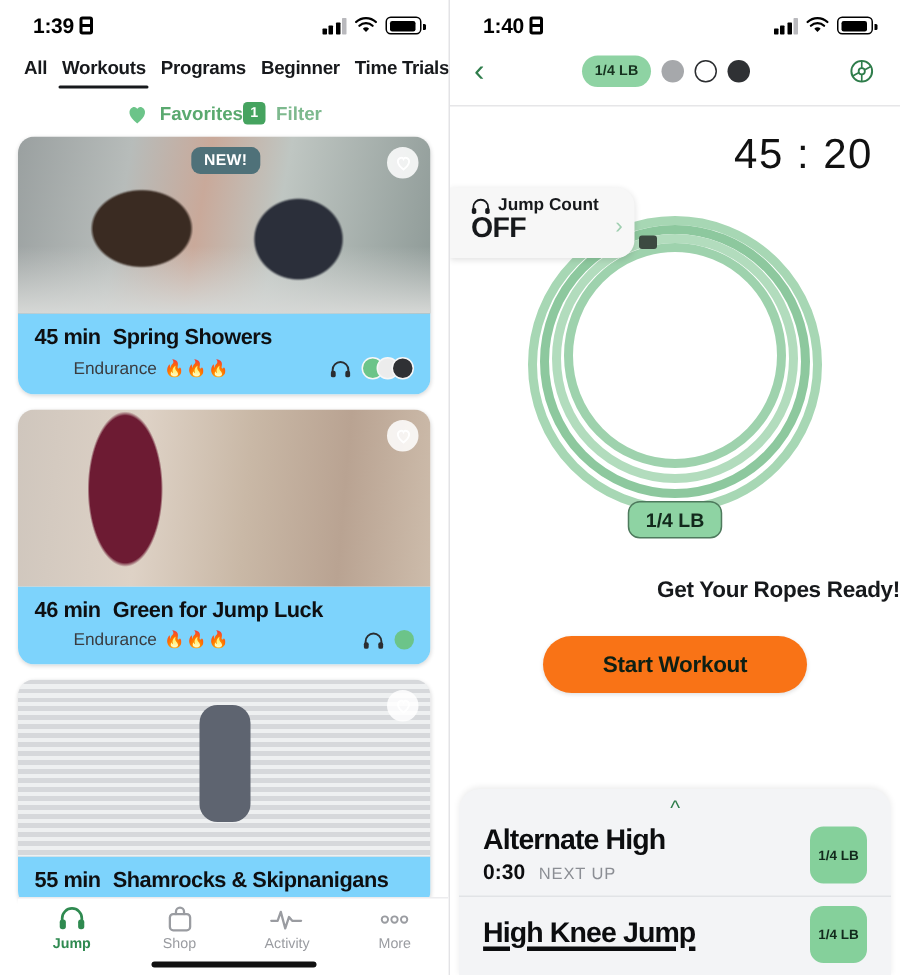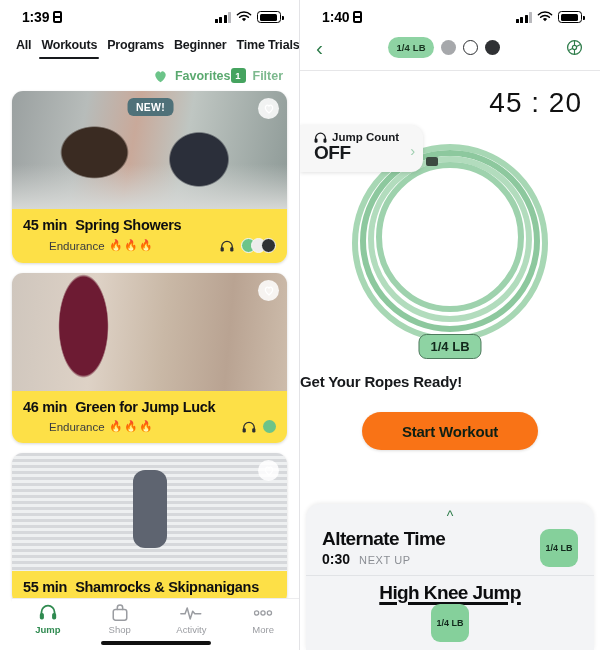--- a/index.html
+++ b/index.html
@@ -34,21 +34,21 @@
   
   .tabs {
     display: flex; align-items: center; gap: 10px;
     padding: 8px 16px 0 16px; justify-content: flex-start;
   }
   .tab { font-size: 12.5px; font-weight: 700; color: #17191c; padding-bottom: 7px; letter-spacing: -.2px; position: relative; white-space: nowrap;}
   .tab.active::after {
     content:""; position:absolute; left:-2px; right:-2px; bottom:0;
     height: 2.5px; background:#17191c; border-radius:2px;
   }
-  .subbar { display:flex; align-items:center; justify-content:flex-end; padding: 9px 16px 8px 16px; }
+  .subbar { display:flex; align-items:center; justify-content:center; padding: 9px 16px 8px 16px; }
   .fav { display:flex; align-items:center; gap:7px; font-size:12.5px; font-weight:600; color:#5aa96f; }
   .heart-filled { width:15px; height:14px; position:relative; display:inline-block;}
   .heart-filled svg { display:block; }
   .filter { display:flex; align-items:center; gap:7px; font-size:12.5px; font-weight:600; color:#7db98e; }
   .filter-badge {
     width:15px; height:15px; background:#45a35f; color:#fff; border-radius:3px;
     font-size:9.5px; font-weight:700; display:flex; align-items:center; justify-content:center;
   }
 
   
@@ -61,21 +61,21 @@
   .badge-new {
     position:absolute; top:7px; left:50%; transform:translateX(-48%);
     background:#4f7179; color:#fff; font-size:10.5px; font-weight:800;
     padding:3px 9px; border-radius:6px; letter-spacing:.2px;
   }
   .heart-btn {
     position:absolute; top:7px; right:8px; width:21px; height:21px;
     border-radius:50%; background:rgba(255,255,255,.85);
     display:flex; align-items:center; justify-content:center;
   }
-  .card-body { padding: 8px 11px 10px 11px; background:#fde047; }
+  .card-body { padding: 8px 11px 10px 11px; background:#7dd3fc; }
   .card-title { font-size:14.5px; font-weight:700; color:#0e0f11; letter-spacing:-.3px; display:flex; gap:8px;}
   .card-title .dur { font-weight:800; }
   .card-meta { display:flex; align-items:center; justify-content:space-between; margin-top:5px;}
   .meta-left { display:flex; align-items:center; gap:5px; font-size:11.5px; color:#3a3c40; font-weight:500;margin-left:26px;}
   .flames { letter-spacing:1px; font-size:11px; }
   .meta-right { display:flex; align-items:center; gap:7px; }
   .dots3 { display:flex; align-items:center; }
   .dots3 span { width:15px; height:15px; border-radius:50%; margin-left:-5px; border:1px solid #f7f7f7;}
   .dots3 span:first-child{ margin-left:0; }
   .dot-single { width:13px; height:13px; border-radius:50%; background:#6cc489; }
@@ -124,34 +124,34 @@
     padding:6px 24px 8px 14px; box-shadow:0 1px 4px rgba(0,0,0,.12); z-index:4;
   }
   .tt-row { display:flex; align-items:center; gap:5px; font-size:11.5px; font-weight:800; color:#17191c; }
   .tt-off { font-size:19px; font-weight:800; color:#17191c; letter-spacing:-.5px; margin-top:-1px;}
   .tt-chev { position:absolute; right:8px; top:50%; transform:translateY(-40%); color:#9fcfb0; font-size:15px; font-weight:300;}
   .rope-badge {
     position:absolute; left:50%; transform:translateX(-50%); bottom:4px;
     background:#8ed3a3; border:1.5px solid #4e7a5d; color:#12291c;
     font-size:13px; font-weight:800; padding:4px 11px; border-radius:8px; z-index:3;
   }
-  .ready { text-align:left; font-size:15px; font-weight:700; color:#17191c; margin-top:10px; letter-spacing:-.2px;}
+  .ready { text-align:right; font-size:15px; font-weight:700; color:#17191c; margin-top:22px; letter-spacing:-.2px;}
   .start-btn {
     display:block; margin:22px auto 0 auto; width:176px; height:38px; border-radius:19px;
     background:#f97316; color:#0d1f14; font-size:15px; font-weight:800; letter-spacing:-.2px;
     border:none; box-shadow:0 1px 3px rgba(0,0,0,.13); cursor:pointer;
   }
 
   .sheet {
     position:absolute; left:6px; right:6px; bottom:0; background:#f3f4f6;
     border-radius:14px 14px 0 0; box-shadow:0 -1px 4px rgba(0,0,0,.08); padding-top:6px;
   }
   .sheet-handle { text-align:center; color:#2f7d4b; font-size:14px; line-height:12px; font-weight:400;}
   .sheet-row { display:flex; align-items:center; justify-content:space-between; padding:6px 16px 8px 16px;}
-  .sheet-row + .sheet-row { border-top:1px solid #e1e3e6;flex-direction:column; }
+  .sheet-row + .sheet-row { border-top:1px solid #e1e3e6; }
   .sr-title { font-size:19px; font-weight:800; color:#0c0d0f; letter-spacing:-.6px; }
   .sr-title.underline { text-decoration:underline; text-underline-offset:3px; text-decoration-thickness:3px;}
   .sr-sub { display:flex; align-items:baseline; gap:9px; margin-top:1px;}
   .sr-time { font-size:14px; font-weight:700; color:#0c0d0f; }
   .sr-next { font-size:11px; font-weight:500; color:#8b8e94; letter-spacing:.6px;}
   .sr-badge {
     background:#85d09b; color:#12291c; font-size:9px; font-weight:800;
     width:38px; height:38px; border-radius:9px; display:flex; align-items:center; justify-content:center;
   }
 </style>
@@ -397,21 +397,21 @@
     </div>
 
     <div class="ready">Get Your Ropes Ready!</div>
 
     <button class="start-btn">Start Workout</button>
 
     <div class="sheet">
       <div class="sheet-handle">^</div>
       <div class="sheet-row">
         <div>
-          <div class="sr-title">Alternate Time</div>
+          <div class="sr-title">Alternate High</div>
           <div class="sr-sub">
             <span class="sr-time">0:30</span>
             <span class="sr-next">NEXT UP</span>
           </div>
         </div>
         <div class="sr-badge">1/4 LB</div>
       </div>
       <div class="sheet-row">
         <div>
           <div class="sr-title underline">High Knee Jump</div>

